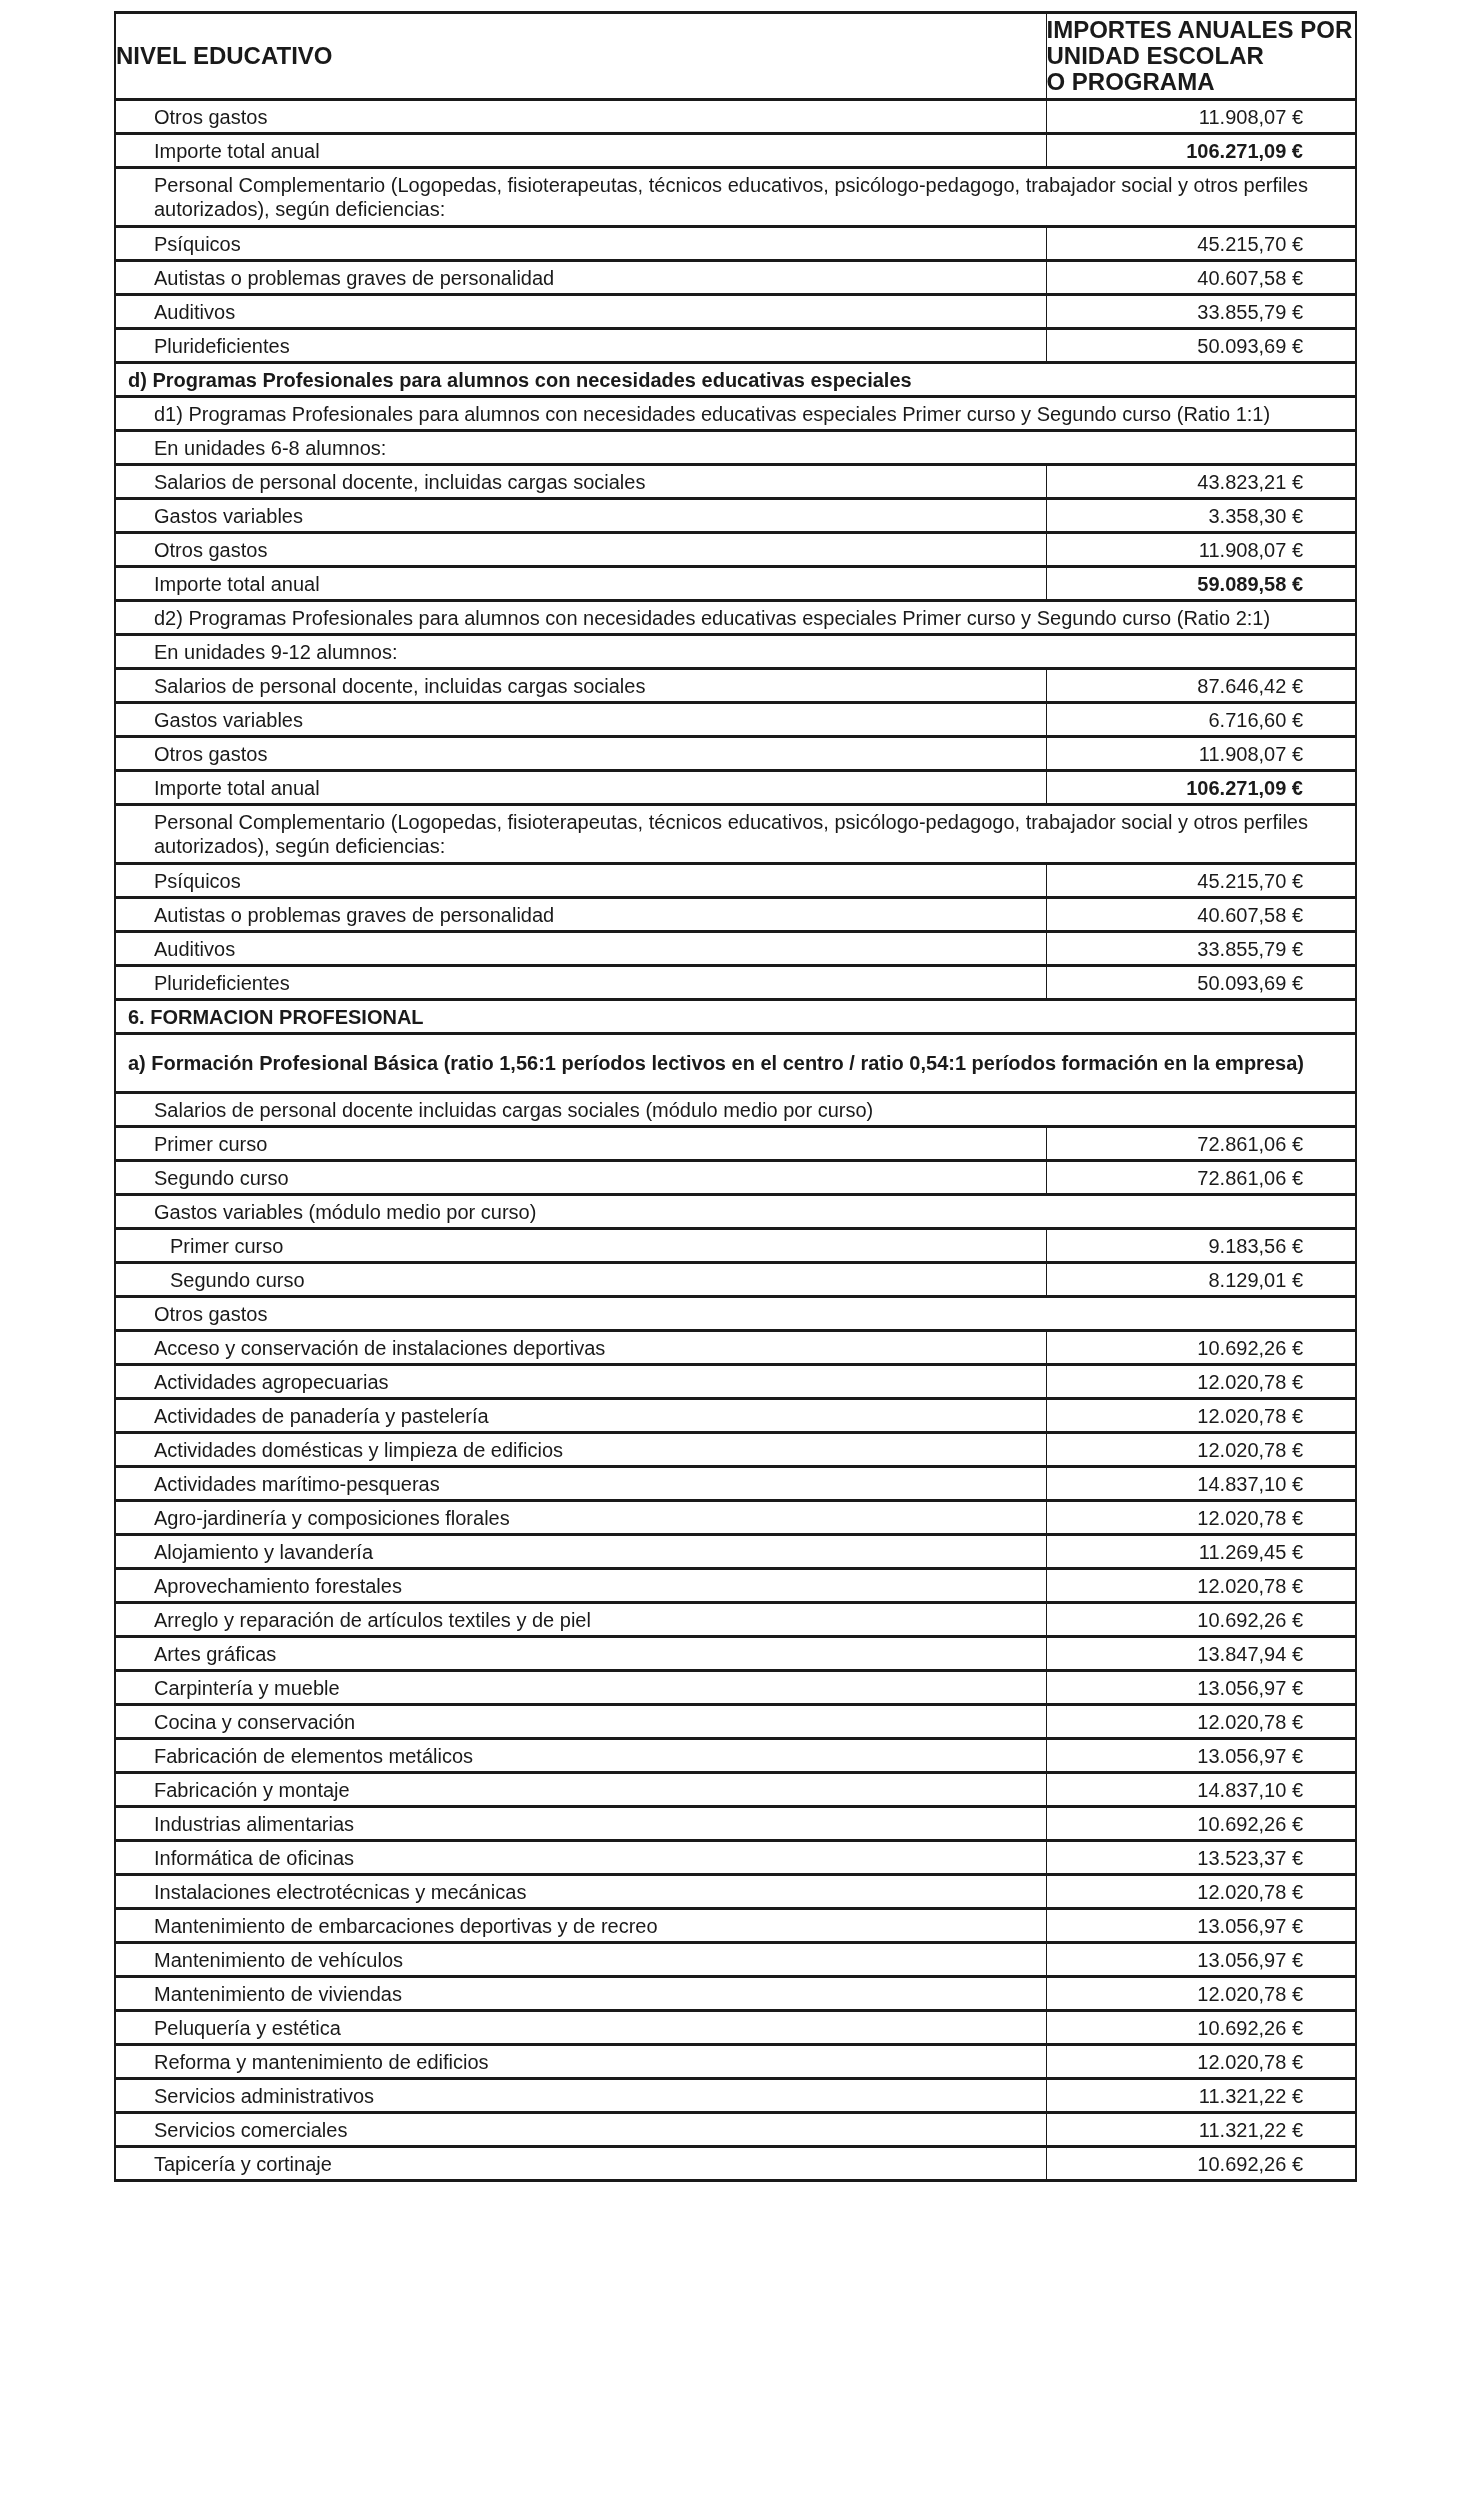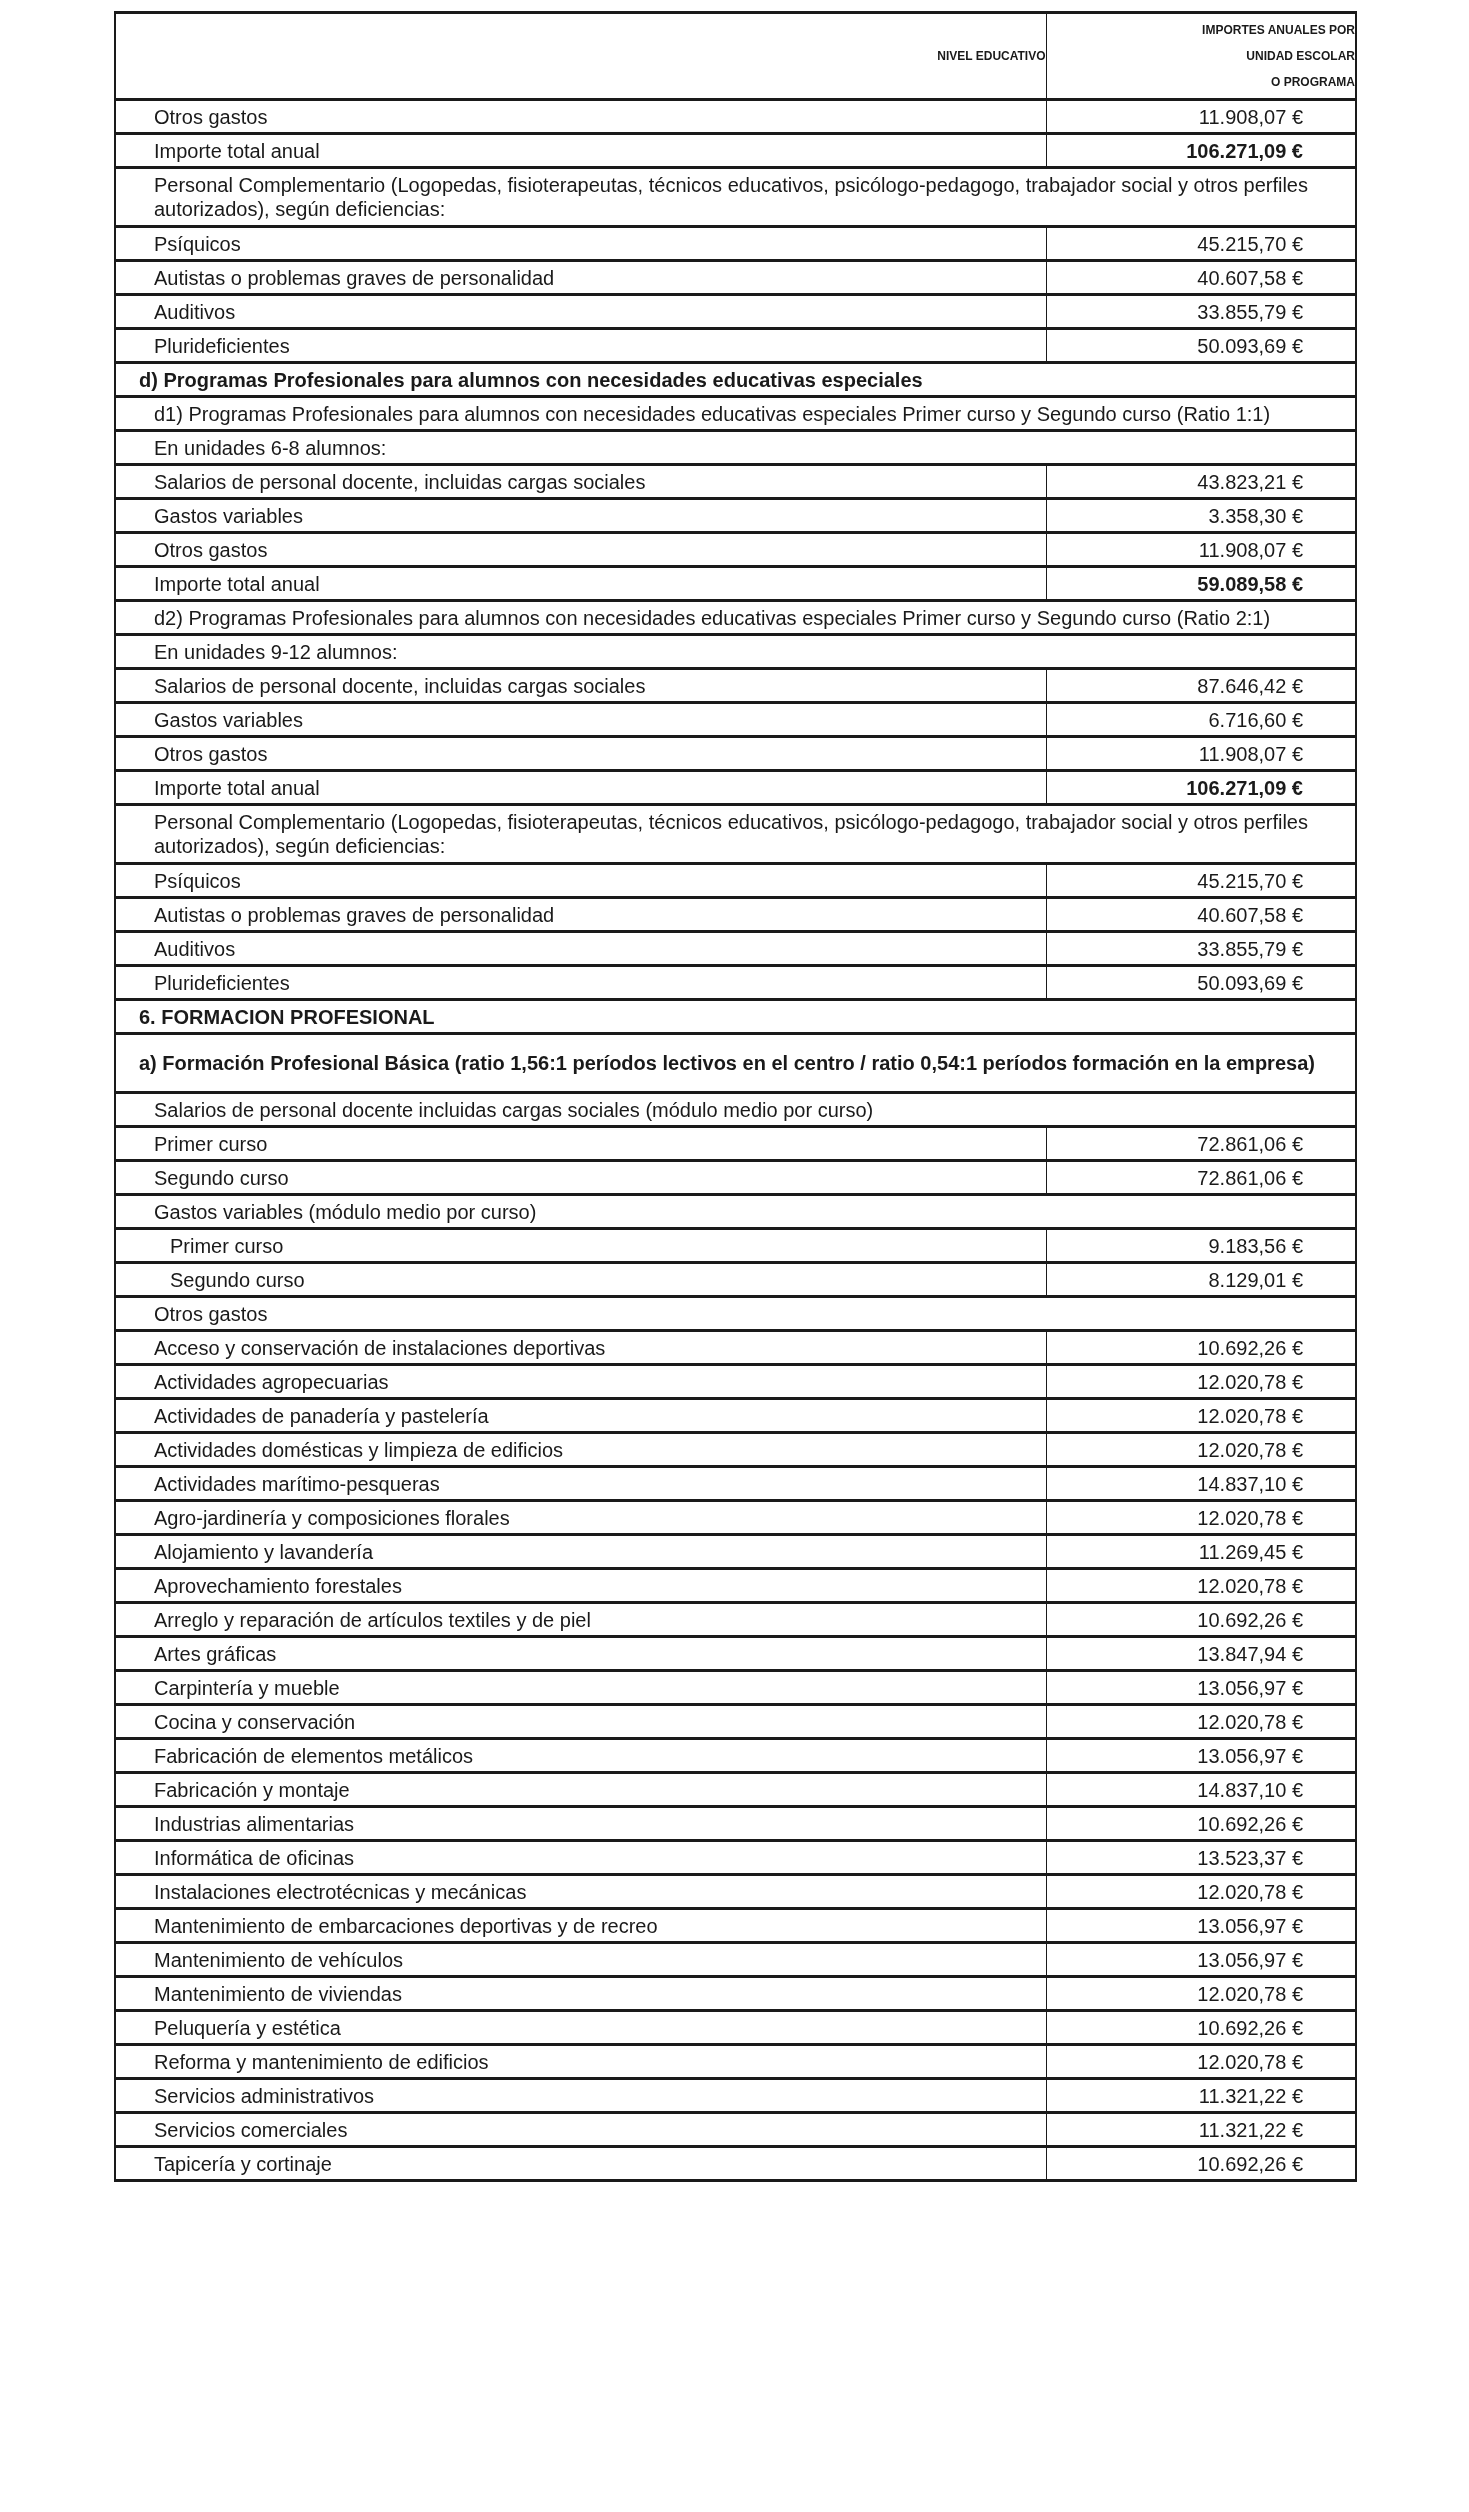--- a/index.html
+++ b/index.html
@@ -15,29 +15,29 @@
     border-top: 3.5px solid #1a1a1a;
     border-bottom: 3.5px solid #1a1a1a;
     padding: 0;
     font-size: 20px;
     line-height: 24.5px;
     vertical-align: middle;
     overflow: hidden;
   }
   #tbl td.c-val { border-left: 1.7px solid #1a1a1a; }
   #tbl th {
-    font-weight: bold; font-size: 12px; line-height: 26px;
-    height: 84px; text-align: right; padding-left: 24px;
+    font-weight: bold; font-size: 24px; line-height: 26px;
+    height: 84px; text-align: left;
   }
   #tbl th.h-val { border-left: 1.7px solid #1a1a1a; }
   tr.r-single td { height: 31px; }
   tr.r-double td { height: 56px; }
   .lbl { padding-left: 38px; }
   .lbl.sub { padding-left: 54px; }
-  .lbl.head { padding-left: 23px; font-weight: bold; }
+  .lbl.head { padding-left: 12px; font-weight: bold; }
   .lbl.cont { padding-left: 38px; padding-right: 10px; }
   .val { text-align: right; padding-right: 52px; }
   .val.bold { font-weight: bold; }
 </style>
 </head>
 <body>
 
 <table id="tbl">
   <colgroup>
       <col class="c1">

